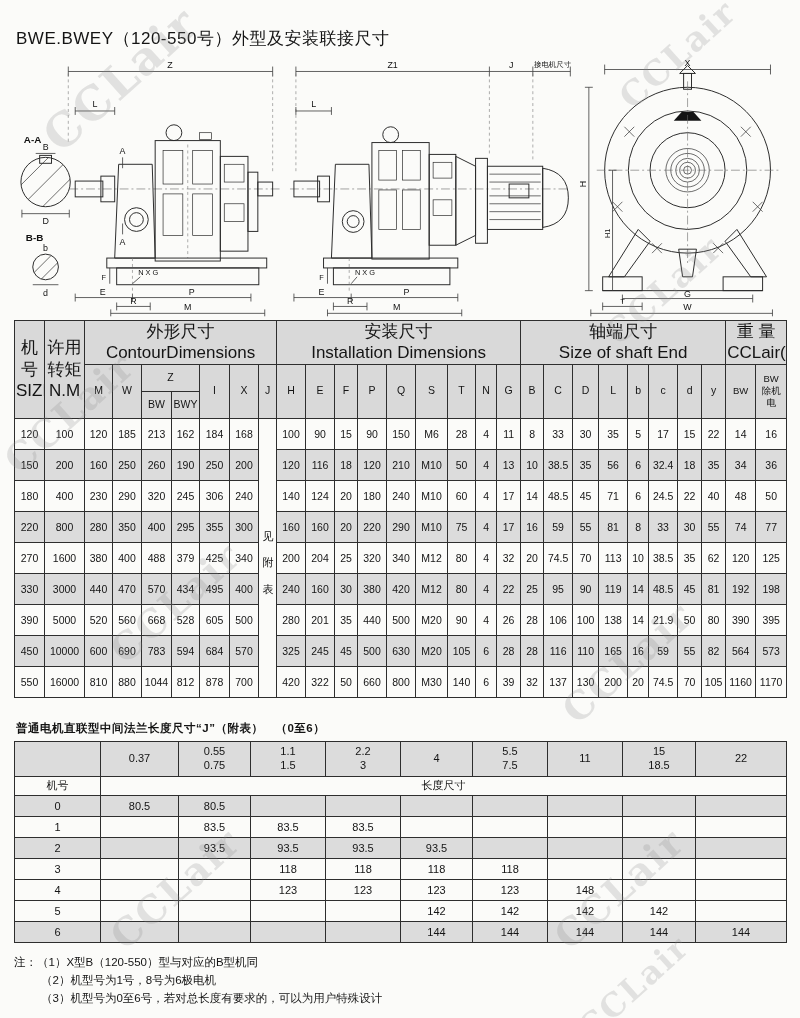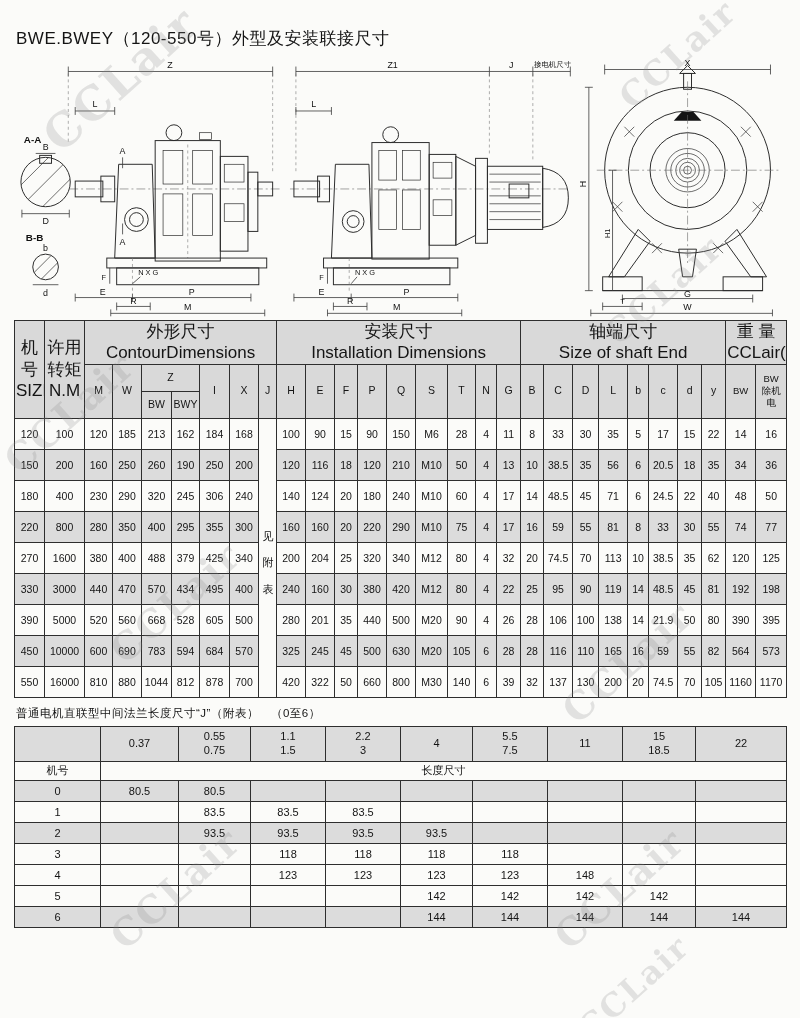--- a/index.html
+++ b/index.html
@@ -31,21 +31,21 @@
   .t1{font-size:10.5px}
   .t1 thead th{background:#d9d9d9;white-space:pre-line;line-height:1.25;font-size:10.5px}
   .t1 thead tr.r1 th{height:42px;font-size:17px}
   .t1 thead tr.r2 th,.t1 thead tr.r3 th{height:26px}
   .t1 tbody td{height:30px}
   .t1 tbody tr.shaded td{background:#dcdcdc}
   td.jnote{writing-mode:vertical-rl;text-orientation:upright;letter-spacing:26px;
     font-size:11px;vertical-align:middle;padding-top:6px;background:#fbfbf9}
   .wcol{font-size:9.5px !important}
 
-  .t2caption{font-size:11.5px;margin:8px 0 5px 2px;font-weight:normal;letter-spacing:.5px}
+  .t2caption{font-size:11.5px;margin:23px 0 5px 2px;font-weight:bold;letter-spacing:.5px}
   .t2{font-size:11px}
   .t2 thead tr.kw th{background:#dcdcdc;white-space:pre-line;line-height:1.2;height:34px}
   .t2 thead tr.lab th{height:18px;background:#fbfbf9}
   .t2 tbody td,.t2 tbody th{height:20px}
   .t2 tbody tr.shaded td,.t2 tbody tr.shaded th{background:#dcdcdc}
 
   
   .notes{margin-top:10px;font-size:11.5px;line-height:1.6;list-style:none;padding:0}
   .notes li{padding-left:27px}
   .notes li:first-child{padding-left:0}
@@ -446,21 +446,21 @@
           <td>210</td>
           <td>M10</td>
           <td>50</td>
           <td>4</td>
           <td>13</td>
           <td>10</td>
           <td>38.5</td>
           <td>35</td>
           <td>56</td>
           <td>6</td>
-          <td>20.5</td>
+          <td>32.4</td>
           <td>18</td>
           <td>35</td>
           <td>34</td>
           <td>36</td>
         </tr>
         <tr>
           <td>180</td>
           <td>400</td>
           <td>230</td>
           <td>290</td>
@@ -783,14 +783,19 @@
           <td></td>
           <td>144</td>
           <td>144</td>
           <td>144</td>
           <td>144</td>
           <td>144</td>
         </tr>
       </tbody>
   </table>
 
+  <ul class="notes" id="notes-list">
+      <li>注：（1）X型B（120-550）型与对应的B型机同</li>
+      <li>（2）机型号为1号，8号为6极电机</li>
+      <li>（3）机型号为0至6号，若对总长度有要求的，可以为用户特殊设计</li>
+    </ul>
 
 </div>
 
 </body></html>

